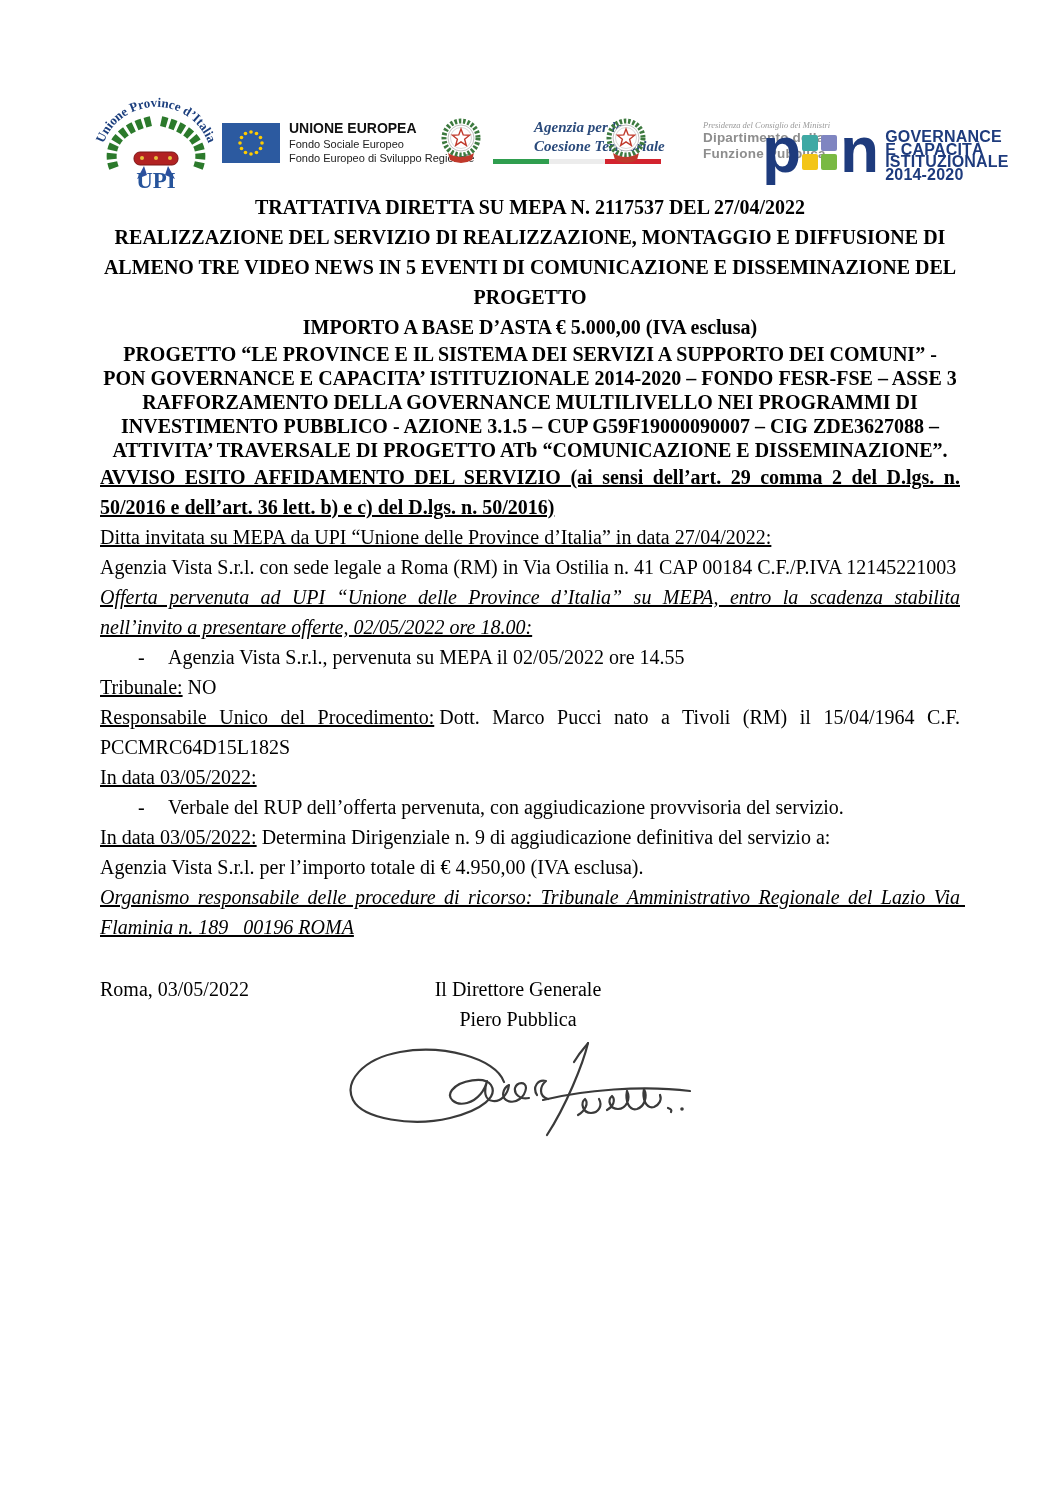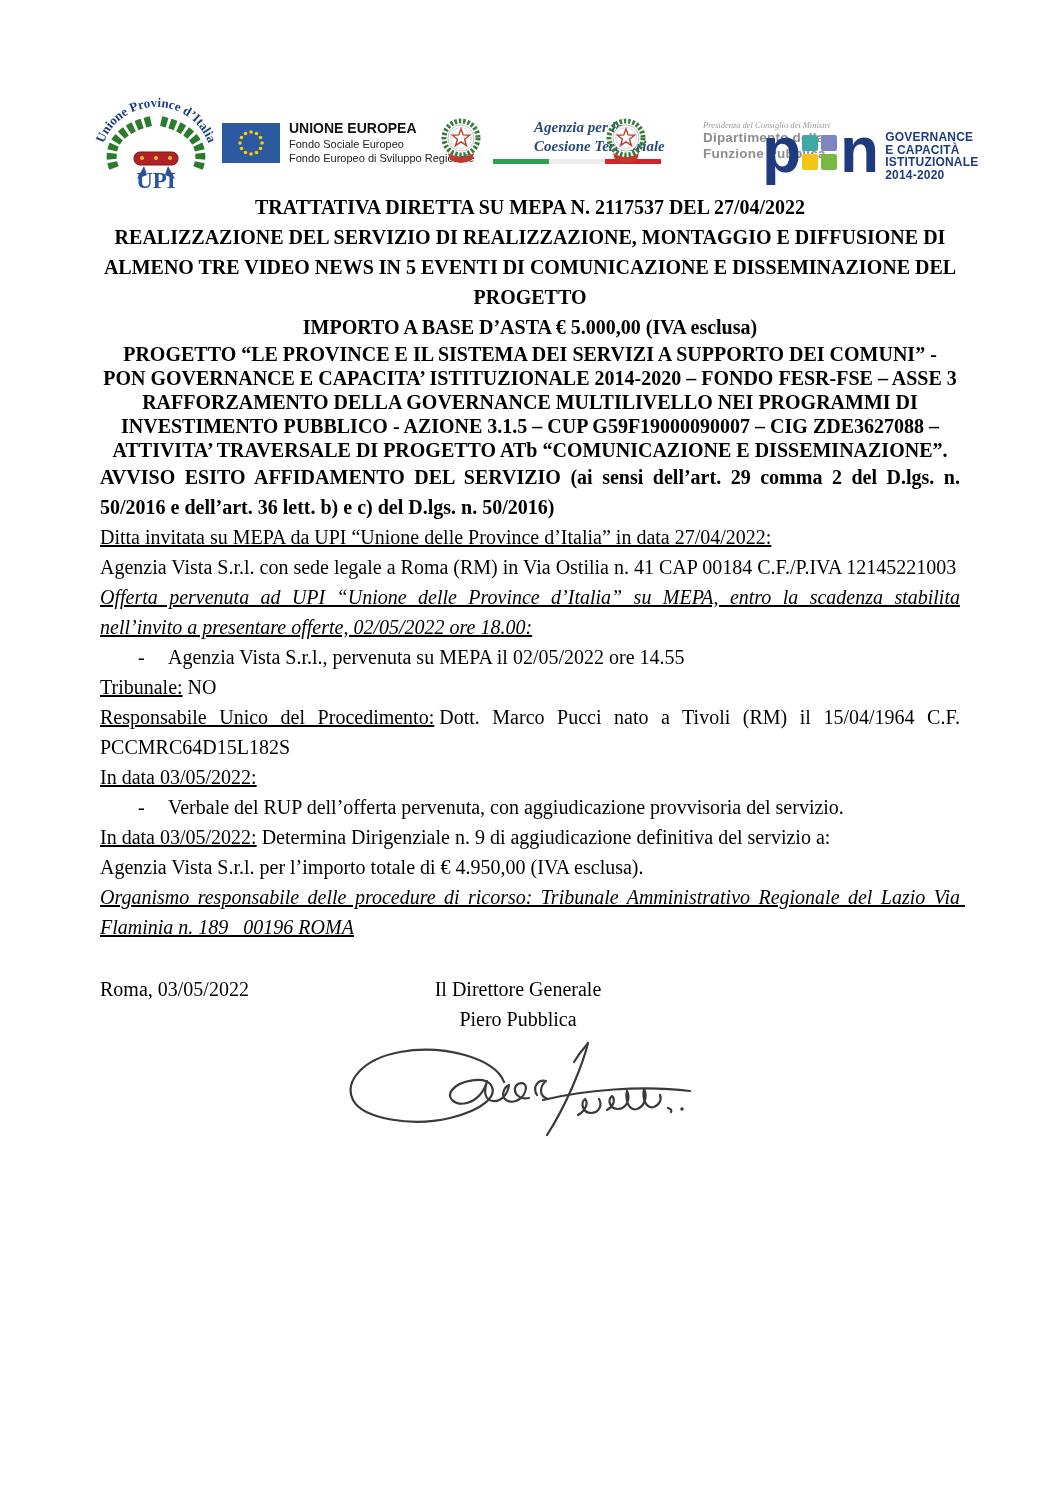--- a/index.html
+++ b/index.html
@@ -32,36 +32,36 @@
   .dip-line { font-size:13.5px; line-height:16px; font-weight:bold; color:#8e8e8e; letter-spacing:.2px; }
 
   .pon-mark { display:flex; align-items:flex-start; }
   .pon-letter { font-family:"Liberation Sans", sans-serif; font-weight:bold; font-size:64px; line-height:1;
                 color:#1e3b7d; letter-spacing:-2px; }
   .pon-grid { display:grid; grid-template-columns:16px 16px; grid-template-rows:16px 16px; gap:3px;
               margin:17px 3px 0 3px; }
   .pon-grid i { display:block; border-radius:2px; }
   .sq1{background:#3fa9a4;} .sq2{background:#7f85c1;} .sq3{background:#f3c517;} .sq4{background:#79b943;}
   .pon-text { margin-left:8px; margin-top:13px; font-family:"Liberation Sans", sans-serif;
-              font-weight:bold; font-size:12px; line-height:12.5px; color:#1e3b7d; letter-spacing:.2px; }
+              font-weight:bold; font-size:16px; line-height:12.5px; color:#1e3b7d; letter-spacing:.2px; }
 
   
   .content { margin:0 98px 0 100px; font-size:20px; line-height:30px; }
   .content p { margin:0; }
   .c { text-align:center; }
   .b { font-weight:bold; }
   .j { text-align:justify; }
   .u { text-decoration:underline; }
   .iu { font-style:italic; text-decoration:underline; white-space:pre-wrap; }
   .tight { line-height:24px; }
   .gapL { margin-left:5px; }
   .li { padding-left:38px; }
   .li .dash { display:inline-block; width:30px; }
   .mt-trat{margin-top:40px;} .mt-real{margin-top:22px;} .mt-imp{margin-top:8px;}
-  .mt-prog{margin-top:22px;} .mt-avv{margin-top:24px;} .mt-ditta{margin-top:20px;}
+  .mt-prog{margin-top:22px;} .mt-avv{margin-top:24px;text-decoration:underline;} .mt-ditta{margin-top:20px;}
   .mt-off{margin-top:22px;font-style:italic;} .mt-sub{margin-top:5px;} .mt-rup{margin-top:12px;}
   .mt-d1{margin-top:12px;} .mt-d2{margin-top:12px;} .mt-ric{margin-top:15px;}
 
   
   .sigrow { position:relative; margin-top:32px; height:180px; }
   .place-date { position:absolute; left:0; top:0; }
   .sigblock { width:460px; margin:0 auto; position:relative; left:-12px; text-align:center; }
   .signature-svg { display:block; margin:4px auto 0; }
 </style>
 </head>

